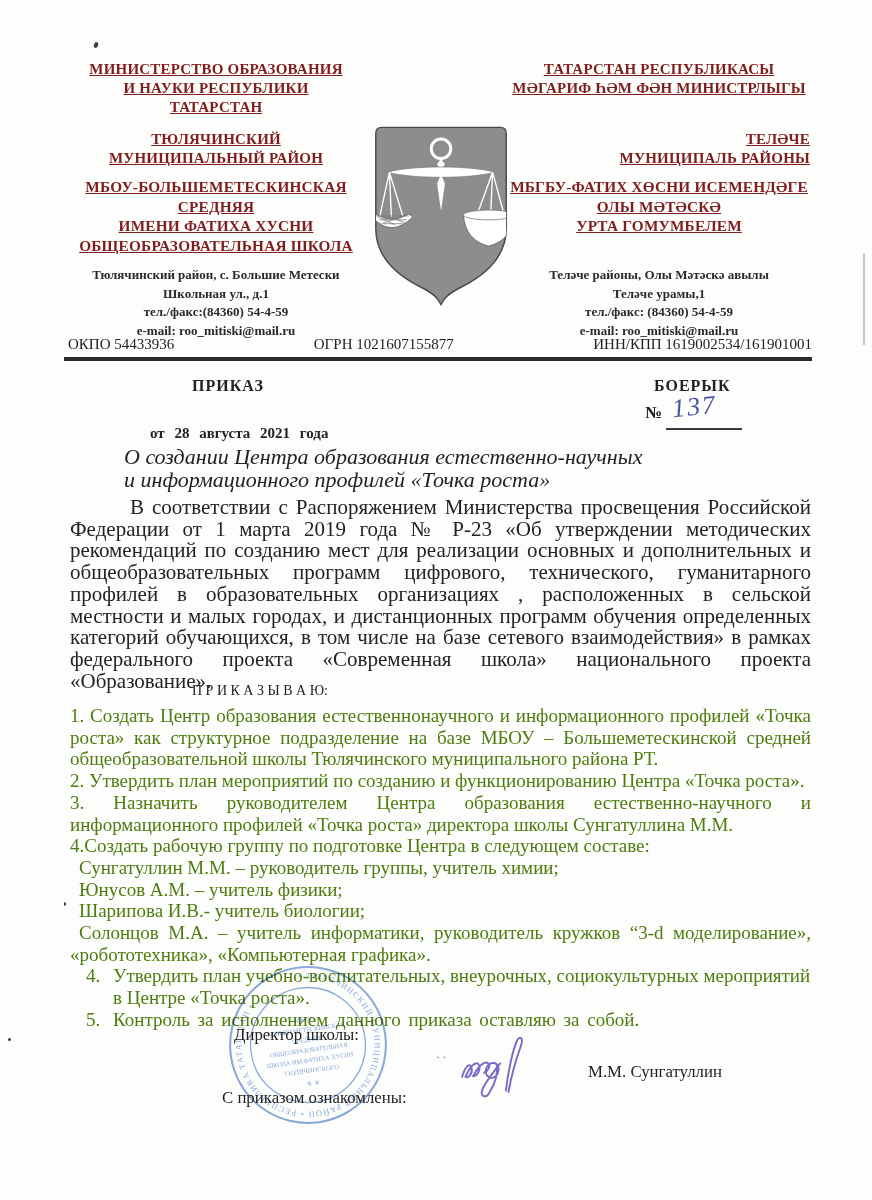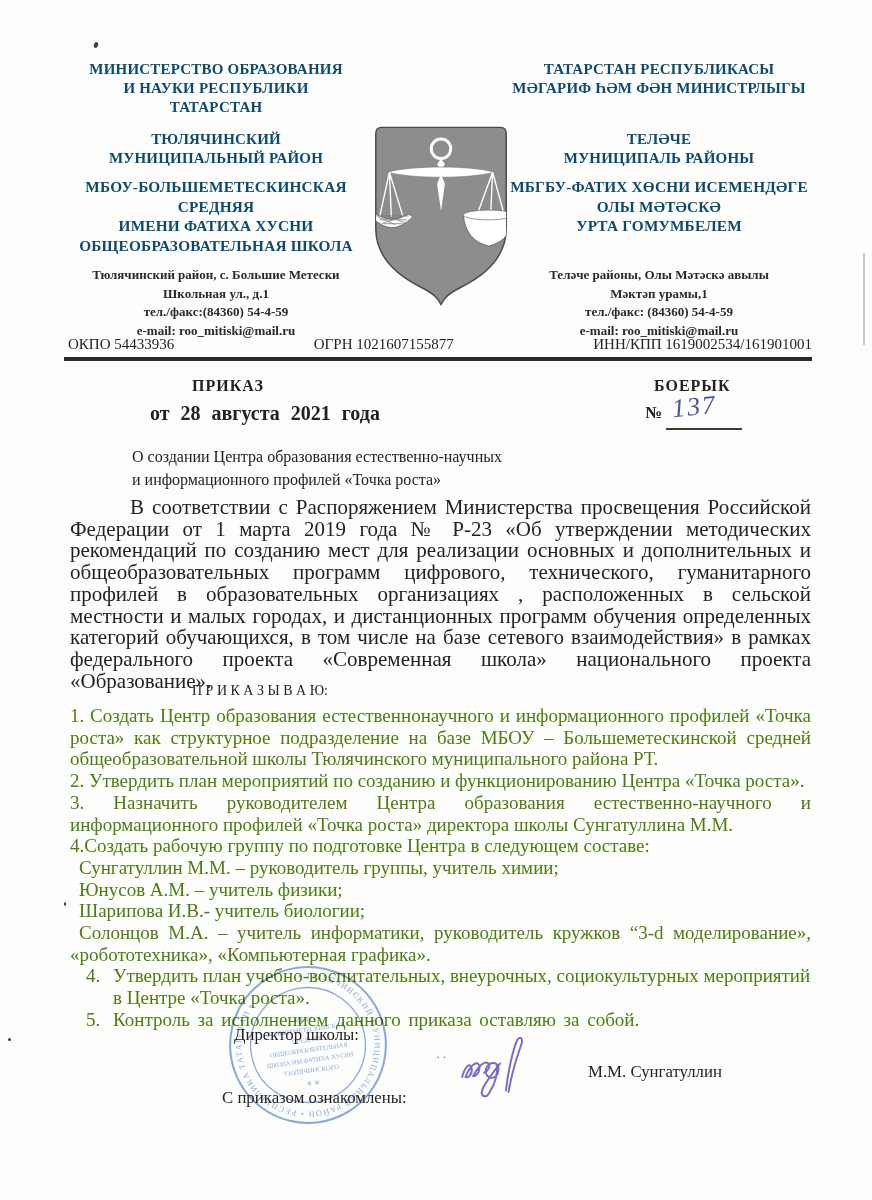--- a/index.html
+++ b/index.html
@@ -3,29 +3,29 @@
 <meta charset="utf-8">
 <style>
   html,body{margin:0;padding:0;background:#e8e8e8;}
   .page{
     position:relative;width:872px;height:1200px;margin:0 auto;
     background:#fdfdfc;overflow:hidden;
     font-family:"Liberation Serif", serif;color:#1f1f1f;
   }
   .abs{position:absolute;}
   .center{text-align:center;}
-  .hdr-block{width:292px;font-weight:bold;line-height:19px;font-size:15px;letter-spacing:.2px;color:#0c4a6e;}
+  .hdr-block{width:292px;font-weight:bold;line-height:19px;font-size:15px;letter-spacing:.2px;color:#7f1d1d;text-decoration:underline;}
   .hdr-school{font-size:15.3px;line-height:19.5px;}
   .hdr-addr{font-weight:bold;font-size:13px;line-height:18.5px;color:#2a2a2a;}
   .reg-row{left:68px;top:336px;width:744px;display:flex;justify-content:space-between;font-size:15px;color:#222;gap:12px;}
   .rule{left:64px;top:357px;width:748px;height:3.5px;background:#2b2b2b;}
   .b{font-weight:bold;}
   .title{font-size:16px;font-weight:bold;letter-spacing:1px;color:#222;}
-  .dateline{font-size:20px;font-weight:bold;word-spacing:6px;color:#222;}
-  .subject{left:132px;top:446px;font-size:16px;line-height:22.5px;color:#222;}
+  .dateline{font-size:15px;font-weight:bold;word-spacing:6px;color:#222;margin-top:23px;}
+  .subject{left:124px;top:446px;font-size:22px;line-height:22.5px;color:#222;font-style:italic;}
   .bodytext{left:70px;top:497px;width:741px;font-size:21px;line-height:21.7px;text-align:justify;text-indent:60px;color:#222;}
   .resolve{left:192px;top:683px;font-size:14px;color:#222;}
   .items{left:70px;top:705px;width:741px;font-size:19px;line-height:21.7px;color:#4d7c0f;}
   .items p{margin:0;text-align:justify;}
   .member{margin:0;text-align:left;text-indent:9px;}
   .tailrow{display:flex;margin-left:16px;}
   .tailrow .num{width:27px;flex:none;}
   .tailrow .txt{flex:1;text-align:left;}
   .ws{word-spacing:3px;}
   .siglabel{font-size:16.8px;color:#222;}
@@ -69,32 +69,32 @@
     <div>Тюлячинский район,  с. Большие Метески</div>
     <div>Школьная ул., д.1</div>
     <div>тел./факс:(84360) 54-4-59</div>
     <div>e-mail: roo_mitiski@mail.ru</div>
   </div>
 
   <div class="abs hdr-block center" style="left:508px;top:60px;width:302px;">
     <div>ТАТАРСТАН РЕСПУБЛИКАСЫ</div>
     <div>МӘГАРИФ ҺӘМ ФӘН МИНИСТРЛЫГЫ</div>
   </div>
-  <div class="abs hdr-block center" style="left:508px;top:130px;width:302px;">
+  <div class="abs hdr-block center" style="left:508px;top:130px;width:302px;text-align:right;">
     <div>ТЕЛӘЧЕ</div>
     <div>МУНИЦИПАЛЬ РАЙОНЫ</div>
   </div>
   <div class="abs hdr-block hdr-school center" style="left:508px;top:177px;width:302px;">
     <div>МБГБУ-ФАТИХ ХӨСНИ ИСЕМЕНДӘГЕ</div>
     <div>ОЛЫ МӘТӘСКӘ</div>
     <div>УРТА ГОМУМБЕЛЕМ</div>
   </div>
   <div class="abs hdr-addr center" style="left:508px;top:266px;width:302px;">
     <div>Теләче районы, Олы Мәтәскә авылы</div>
-    <div>Мәктәп урамы,1</div>
+    <div>Теләче урамы,1</div>
     <div>тел./факс: (84360) 54-4-59</div>
     <div>e-mail: roo_mitiski@mail.ru</div>
   </div>
 
   <div class="abs" style="left:368px;top:118px;width:146px;height:192px;">
     <svg width="146" height="192" viewBox="0 0 150 190">
       <defs>
         <clipPath id="shieldclip">
           <path d="M14,6 H136 Q142,6 142,12 V110 C142,140 120,158 96,170 Q82,177 78,183 L75,188 L72,183 Q68,177 54,170 C30,158 8,140 8,110 V12 Q8,6 14,6 Z"></path>
         </clipPath>

